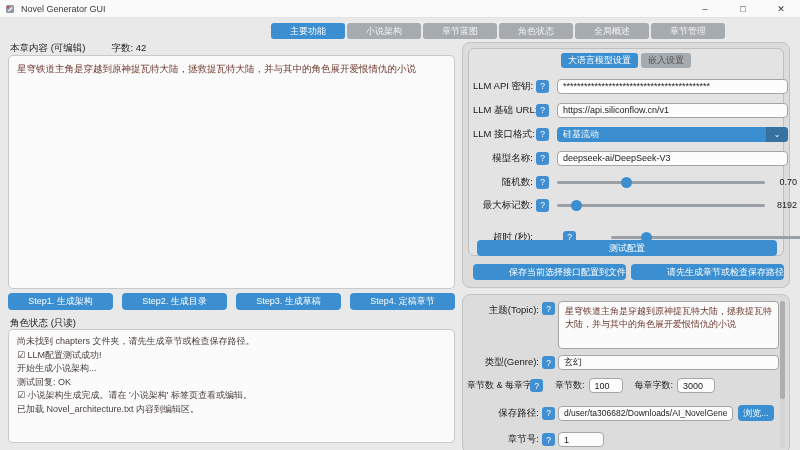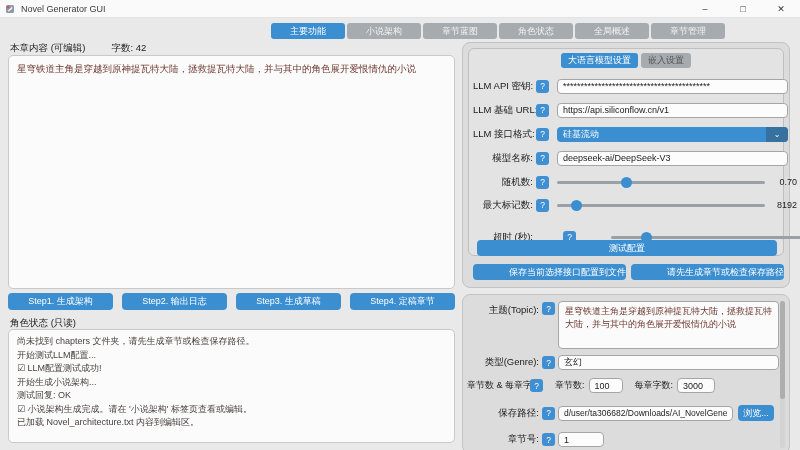--- a/index.html
+++ b/index.html
@@ -84,30 +84,29 @@
 
 <div class="content-label-row">
   <span>本章内容 (可编辑)</span>
   <span>字数: 42</span>
 </div>
 
 <textarea class="chapter-box" spellcheck="false" style="">星穹铁道主角是穿越到原神提瓦特大陆，拯救提瓦特大陆，并与其中的角色展开爱恨情仇的小说</textarea>
 
 <div class="steps-row">
   <button class="btn step-btn">Step1. 生成架构</button>
-  <button class="btn step-btn">Step2. 输出日志</button>
+  <button class="btn step-btn">Step2. 生成目录</button>
   <button class="btn step-btn">Step3. 生成草稿</button>
   <button class="btn step-btn">Step4. 定稿章节</button>
 </div>
 
 <div class="log-label">角色状态 (只读)</div>
 
 <div class="box log-box">
   <div>尚未找到 chapters 文件夹，请先生成章节或检查保存路径。</div>
-  <div>开始测试LLM配置...</div>
   <div>☑ LLM配置测试成功!</div>
   <div>开始生成小说架构...</div>
   <div>测试回复: OK</div>
   <div>☑ 小说架构生成完成。请在 '小说架构' 标签页查看或编辑。</div>
   <div>已加载 Novel_architecture.txt 内容到编辑区。</div>
 </div>
 
 <div class="config-frame">
   <div class="inner-frame">
     <div class="cfg-tabs">

